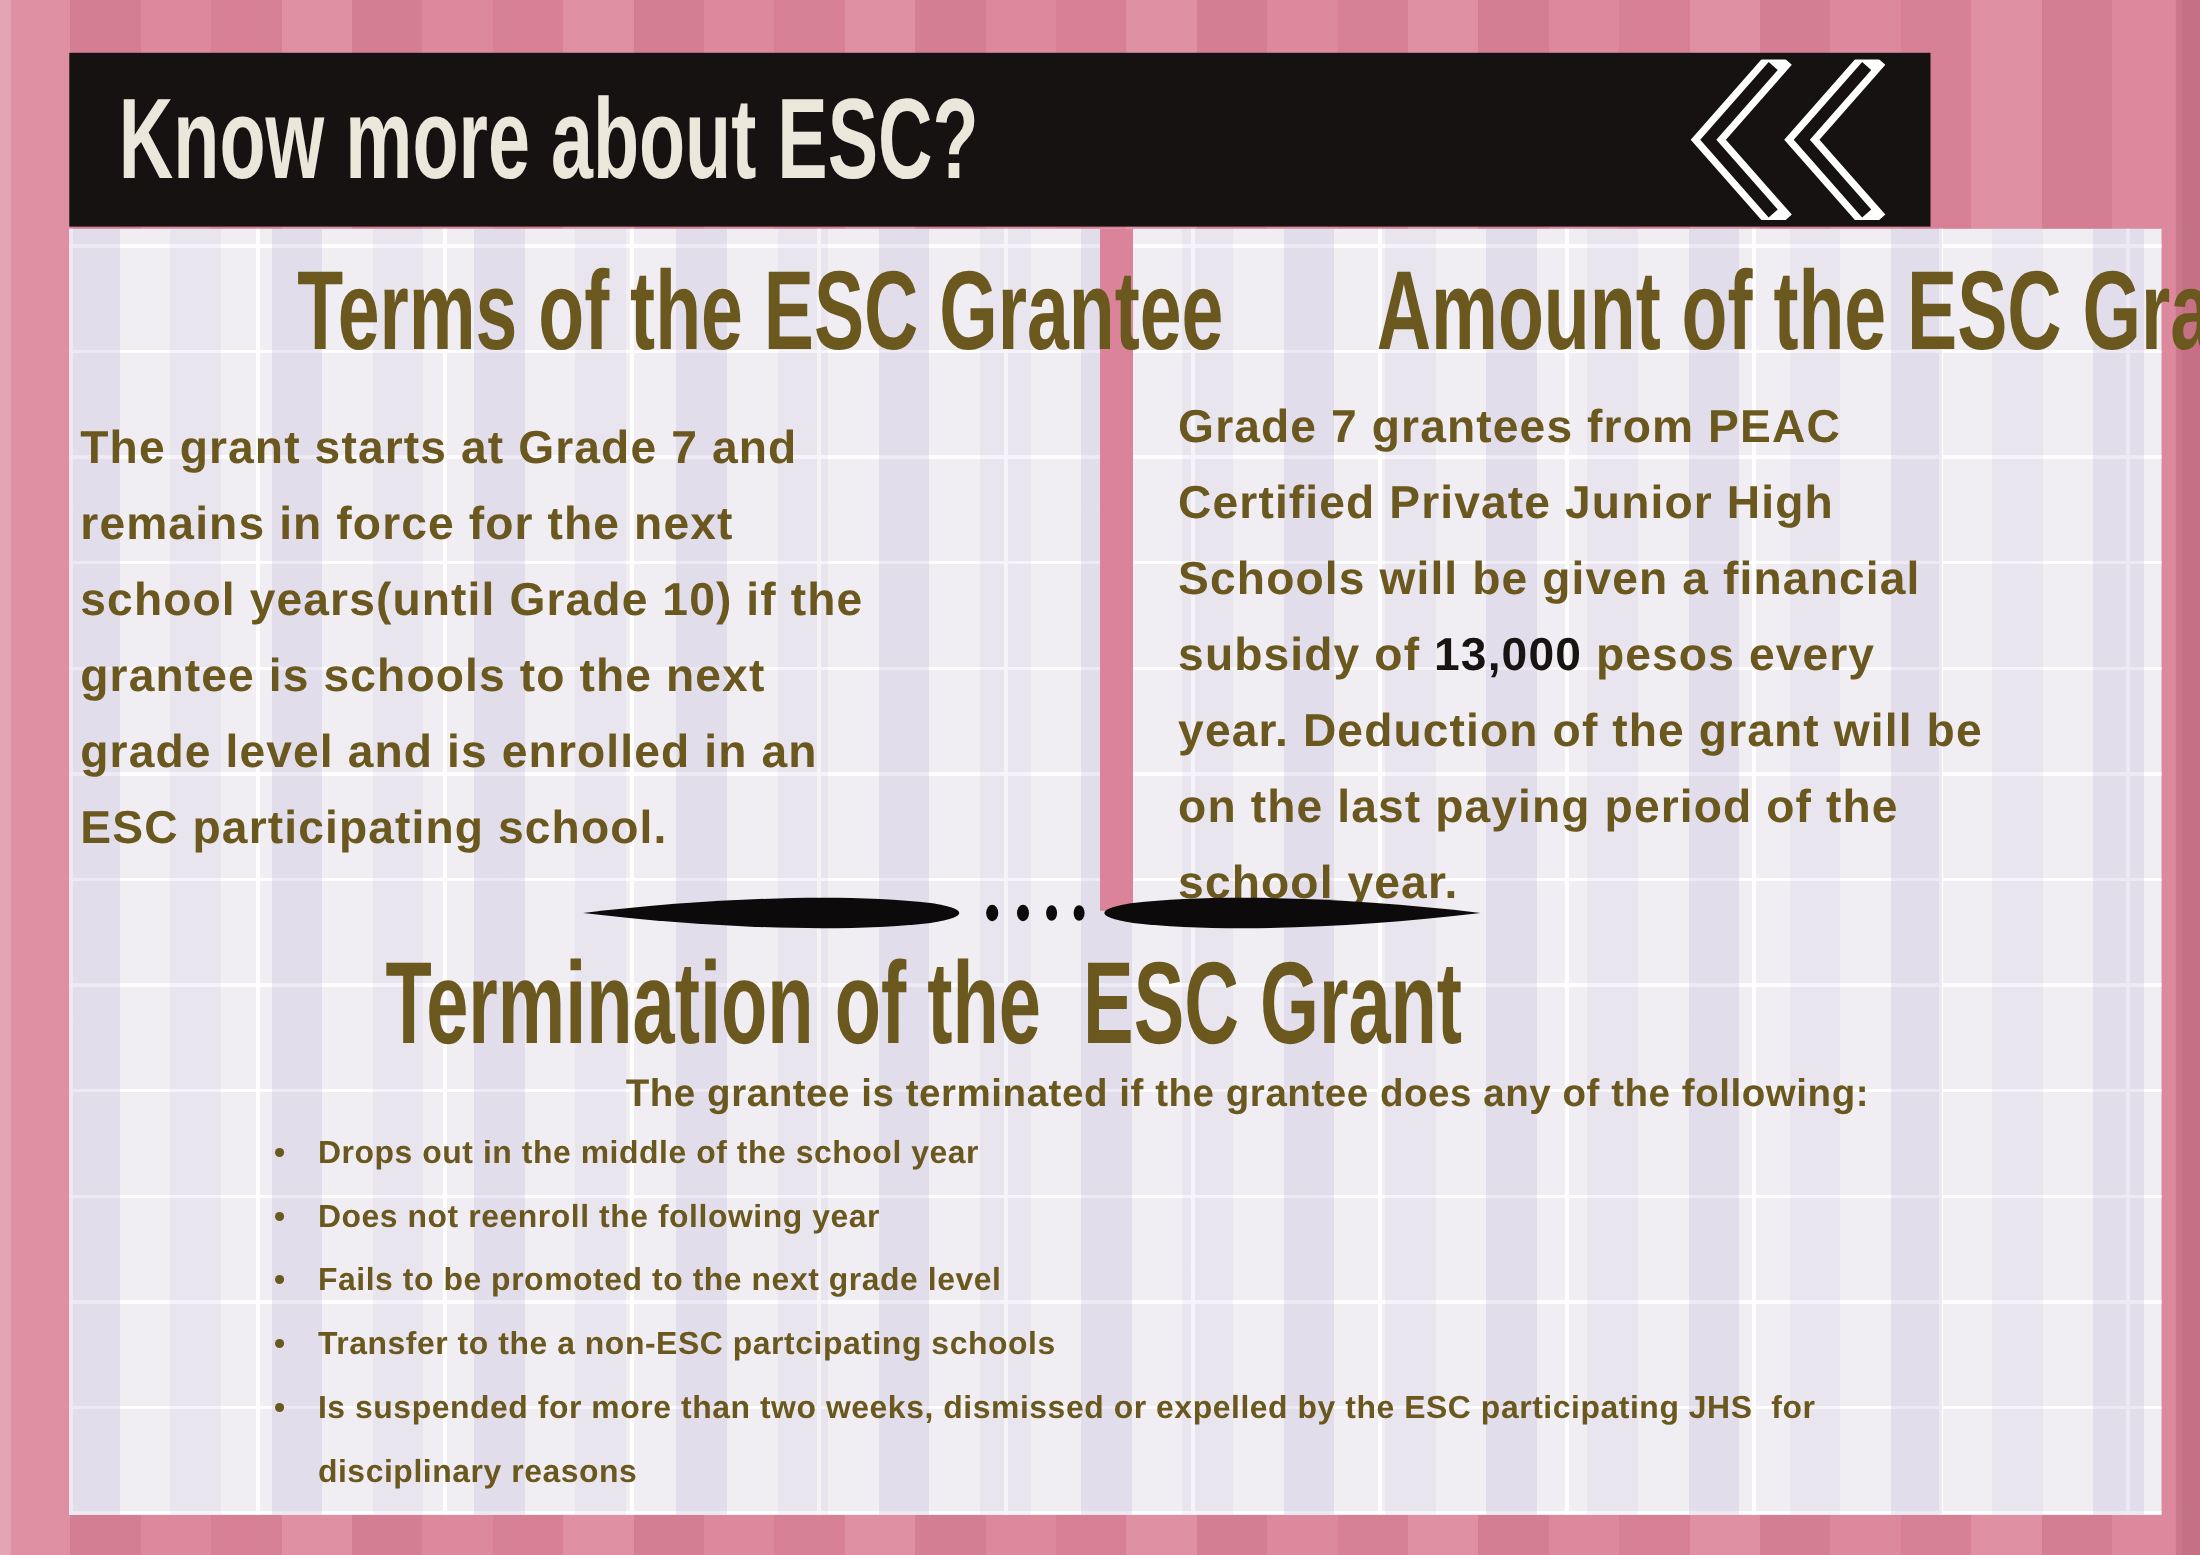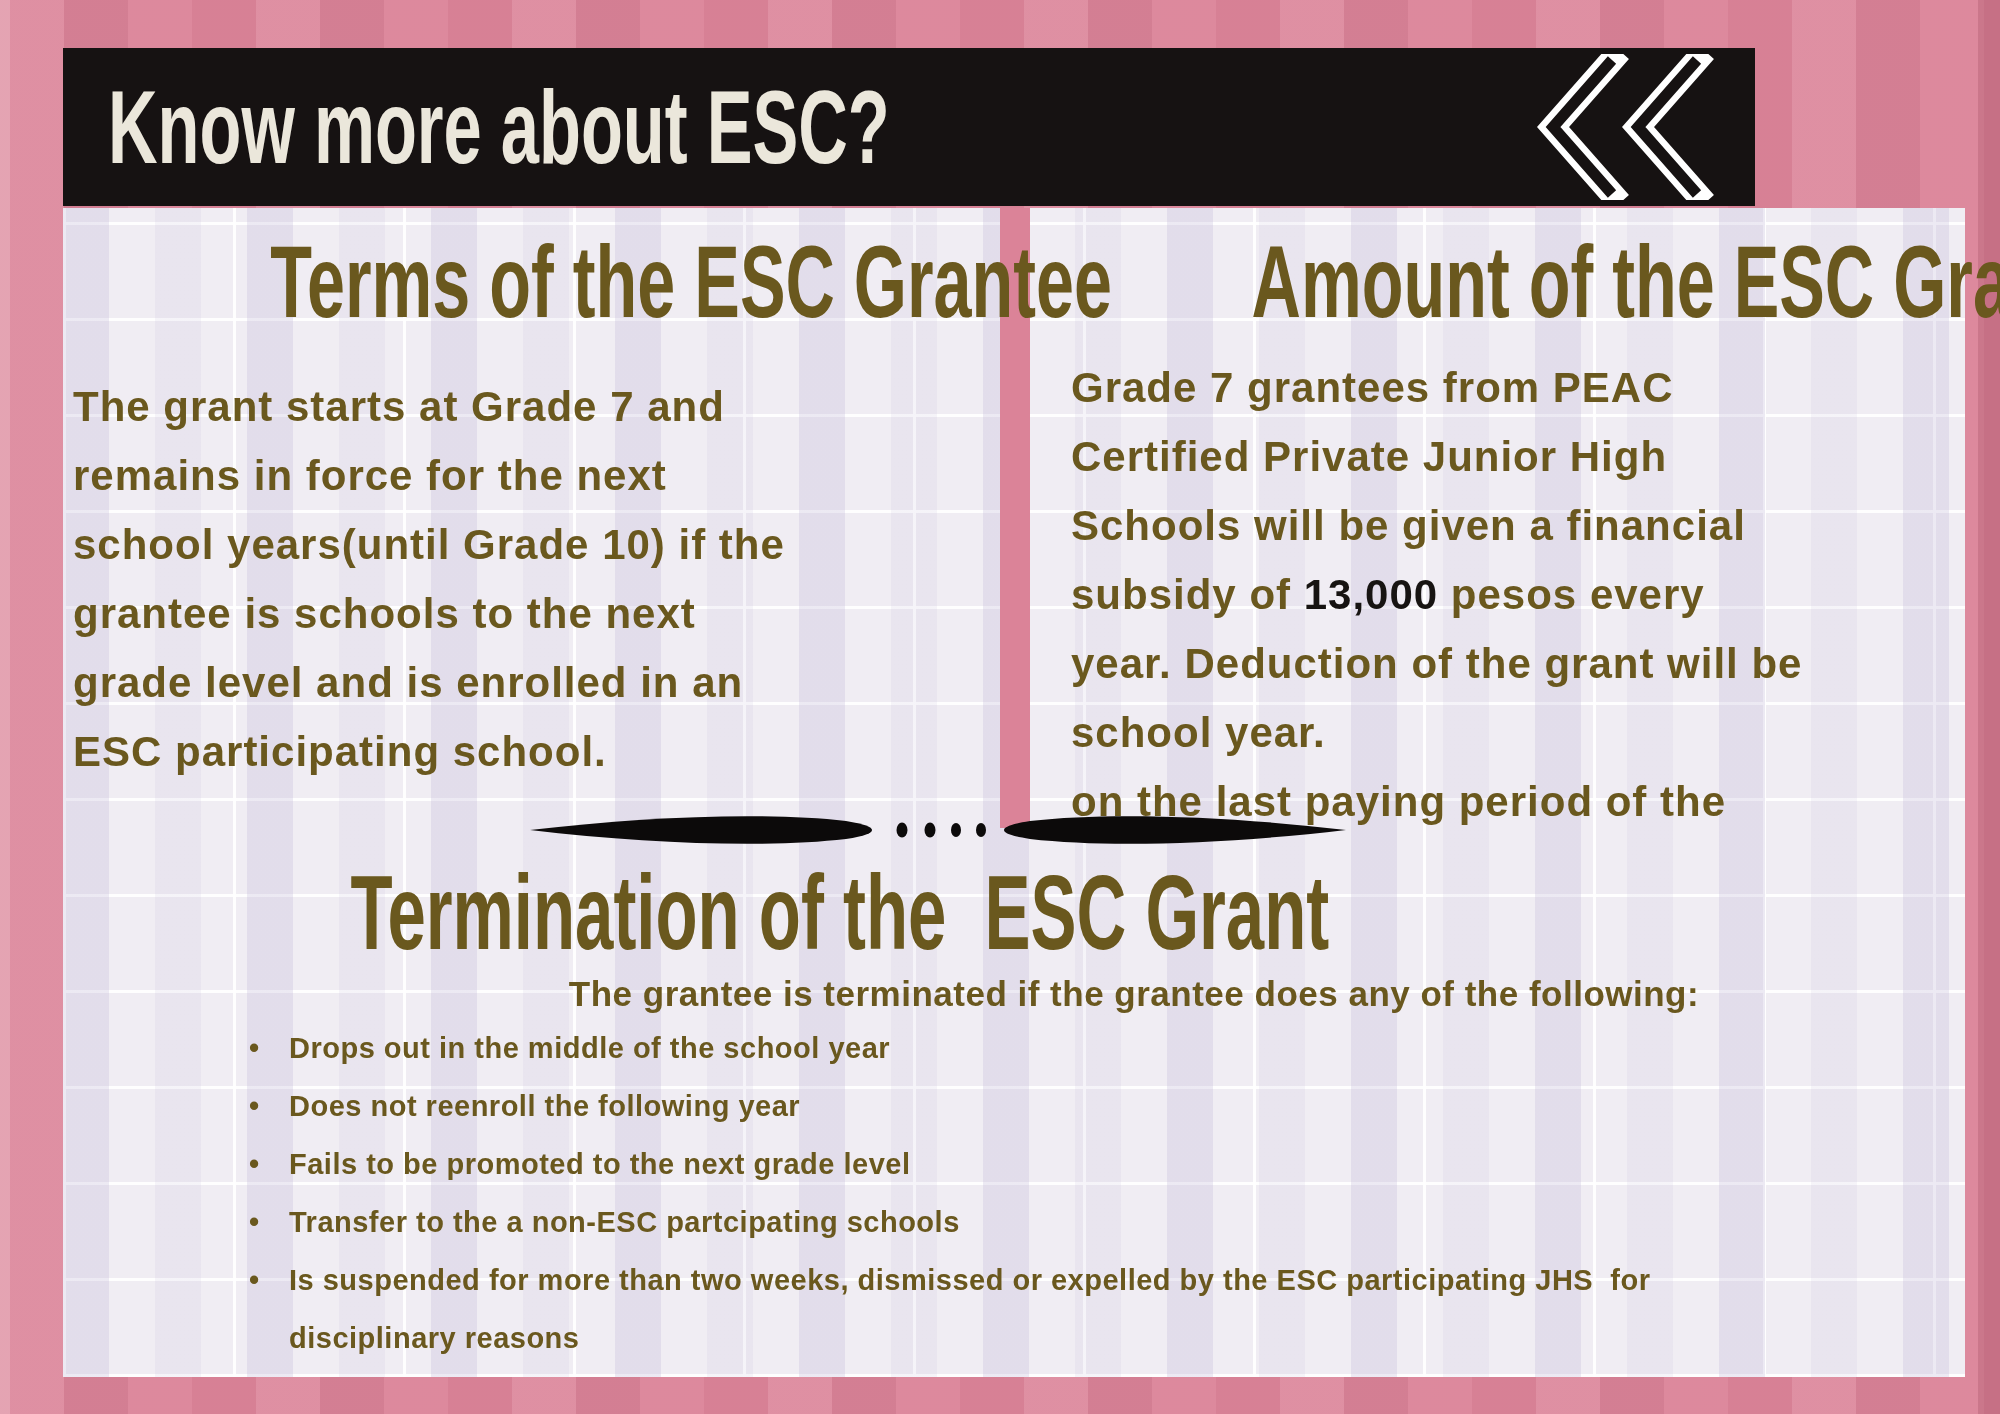--- a/index.html
+++ b/index.html
@@ -104,22 +104,22 @@
 
   <div class="heading-row h-amount">
     <div class="cond">Amount of the ESC Grantee</div>
   </div>
   <div class="para p-amount">
     <div>Grade 7 grantees from PEAC</div>
     <div>Certified Private Junior High</div>
     <div>Schools will be given a financial</div>
     <div><span>subsidy of </span><span class="amt">13,000</span><span> pesos every</span></div>
     <div>year. Deduction of the grant will be</div>
+    <div>on the last paying period of the</div>
     <div>school year.</div>
-    <div>on the last paying period of the</div>
   </div>
 
   <svg class="ornament" viewBox="0 0 820 48">
     <path d="M2 24 C 120 10 240 6 318 15 C 337 18 344 21 344 24 C 344 27 337 30 318 33 C 240 42 120 38 2 24 Z" fill="#0c0a0a"></path>
     <ellipse cx="374" cy="24" rx="5.5" ry="7.5" fill="#0c0a0a"></ellipse>
     <ellipse cx="402" cy="24" rx="5.5" ry="7.5" fill="#0c0a0a"></ellipse>
     <ellipse cx="428" cy="24" rx="5" ry="7" fill="#0c0a0a"></ellipse>
     <ellipse cx="453" cy="24" rx="5" ry="7" fill="#0c0a0a"></ellipse>
     <path d="M818 24 C 700 10 580 6 502 15 C 483 18 476 21 476 24 C 476 27 483 30 502 33 C 580 42 700 38 818 24 Z" fill="#0c0a0a"></path>
   </svg>

